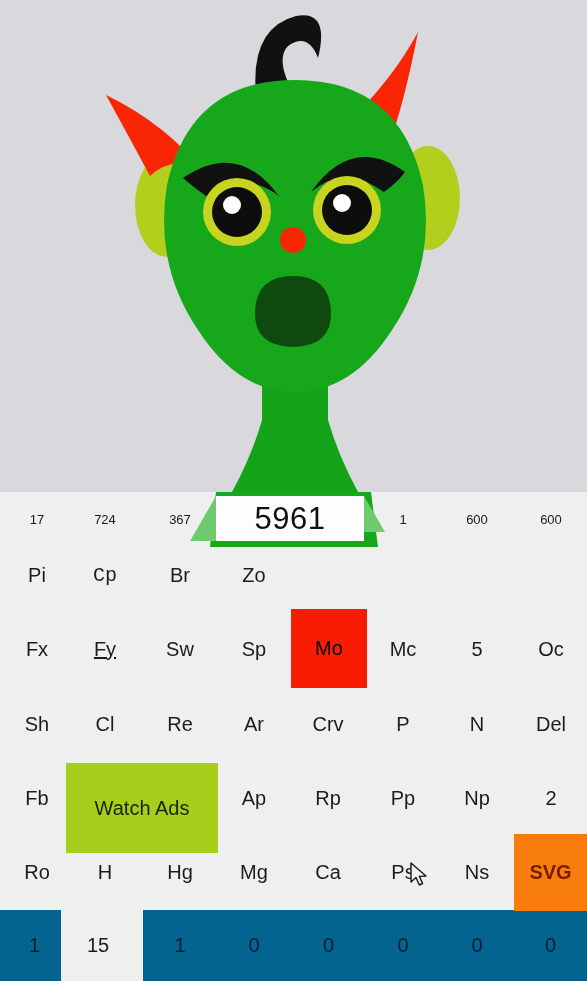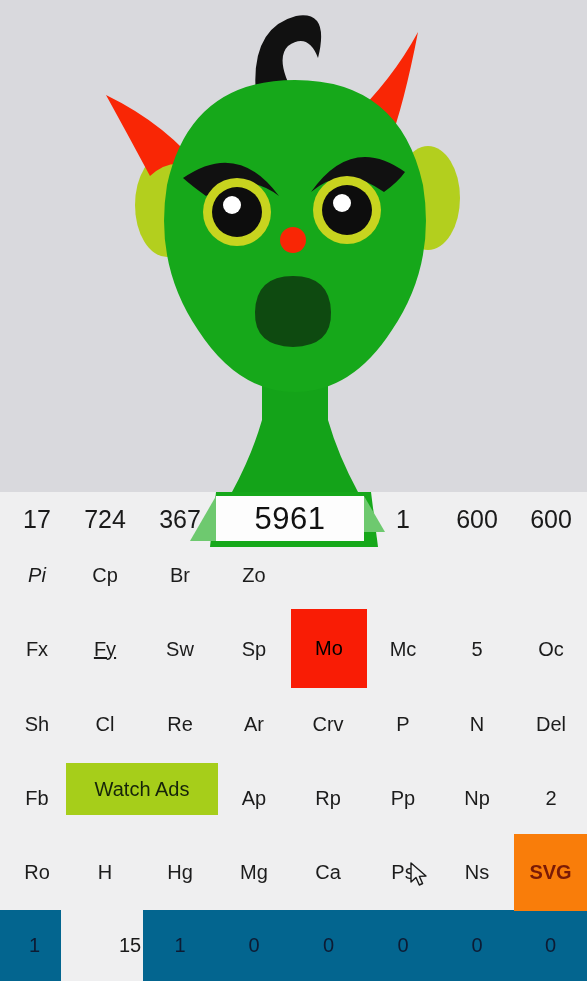--- a/index.html
+++ b/index.html
@@ -19,21 +19,21 @@
   .stage svg{display:block;width:587px;height:492px;}
 
   
   .counter-row{
     position:absolute;left:0;top:492px;width:587px;height:55px;
     background:#efeff0;
   }
   .counter-row .cell{
     position:absolute;top:0;height:55px;width:74px;
     display:flex;align-items:center;justify-content:center;
-    font-size:25px;color:#1a1a1a;
+    font-size:13px;color:#1a1a1a;
   }
   .score-box{
     position:absolute;left:216px;top:496px;width:148px;height:45px;
     background:#fdfdfd;
     display:flex;align-items:center;justify-content:center;
     font-size:31px;color:#111;letter-spacing:.5px;
     z-index:6;
   }
 
   
@@ -49,21 +49,21 @@
   }
   .key.blank{color:transparent;}
 
   .btn-mo{
     position:absolute;left:291px;top:609px;width:76px;height:79px;
     background:#f91c05;color:#000000;
     display:flex;align-items:center;justify-content:center;
     font-size:20px;z-index:4;
   }
   .btn-watch{
-    position:absolute;left:66px;top:763px;width:152px;height:52px;
+    position:absolute;left:66px;top:763px;width:152px;height:90px;
     background:#a6ce1a;color:#16240a;
     display:flex;align-items:center;justify-content:center;
     font-size:20px;z-index:4;
   }
   .btn-svg{
     position:absolute;left:514px;top:834px;width:73px;height:77px;
     background:#f97d0a;color:#7a1a06;
     display:flex;align-items:center;justify-content:center;
     font-size:20px;z-index:4;font-weight:bold;
   }
@@ -141,22 +141,22 @@
     <div class="cell" style="left:291px;"></div>
     <div class="cell" style="left:366px;">1</div>
     <div class="cell" style="left:440px;">600</div>
     <div class="cell" style="left:514px;">600</div>
   </div>
 
   <div class="score-box">5961</div>
 
   <div class="grid">
 
-    <div class="key" style="left:0px;top:0px;font-style:italic;">Pi</div>
-    <div class="key" style="left:68px;top:0px;">Cp</div>
+    <div class="key" style="left:0px;top:0px;">Pi</div>
+    <div class="key" style="left:68px;top:0px;font-family:Liberation Mono, monospace;">Cp</div>
     <div class="key" style="left:143px;top:0px;">Br</div>
     <div class="key" style="left:217px;top:0px;">Zo</div>
     <div class="key blank" style="left:291px;top:0px;"></div>
     <div class="key blank" style="left:366px;top:0px;"></div>
     <div class="key blank" style="left:440px;top:0px;"></div>
     <div class="key blank" style="left:514px;top:0px;"></div>
 
     <div class="key" style="left:0px;top:74px;">Fx</div>
     <div class="key" style="left:68px;top:74px;text-decoration:underline;">Fy</div>
     <div class="key" style="left:143px;top:74px;">Sw</div>
@@ -189,21 +189,21 @@
     <div class="key" style="left:366px;top:297px;">Ps</div>
     <div class="key" style="left:440px;top:297px;">Ns</div>
   </div>
 
   <div class="btn-mo">Mo</div>
   <div class="btn-watch">Watch Ads</div>
   <div class="btn-svg">SVG</div>
 
   <div class="bottom-bar">
     <div class="bslot filled" style="left:0px;width:69px;">1</div>
-    <div class="bslot empty" style="left:61px;width:74px;padding-left:32px;">15</div>
+    <div class="bslot empty" style="left:61px;width:74px;">15</div>
     <div class="bslot filled" style="left:143px;width:74px;">1</div>
     <div class="bslot filled" style="left:217px;width:74px;">0</div>
     <div class="bslot filled" style="left:291px;width:75px;">0</div>
     <div class="bslot filled" style="left:366px;width:74px;">0</div>
     <div class="bslot filled" style="left:440px;width:74px;">0</div>
     <div class="bslot filled" style="left:514px;width:73px;">0</div>
   </div>
 
   <div class="cursor">
     <svg width="20" height="26" viewBox="0 0 20 26" xmlns="http://www.w3.org/2000/svg">

